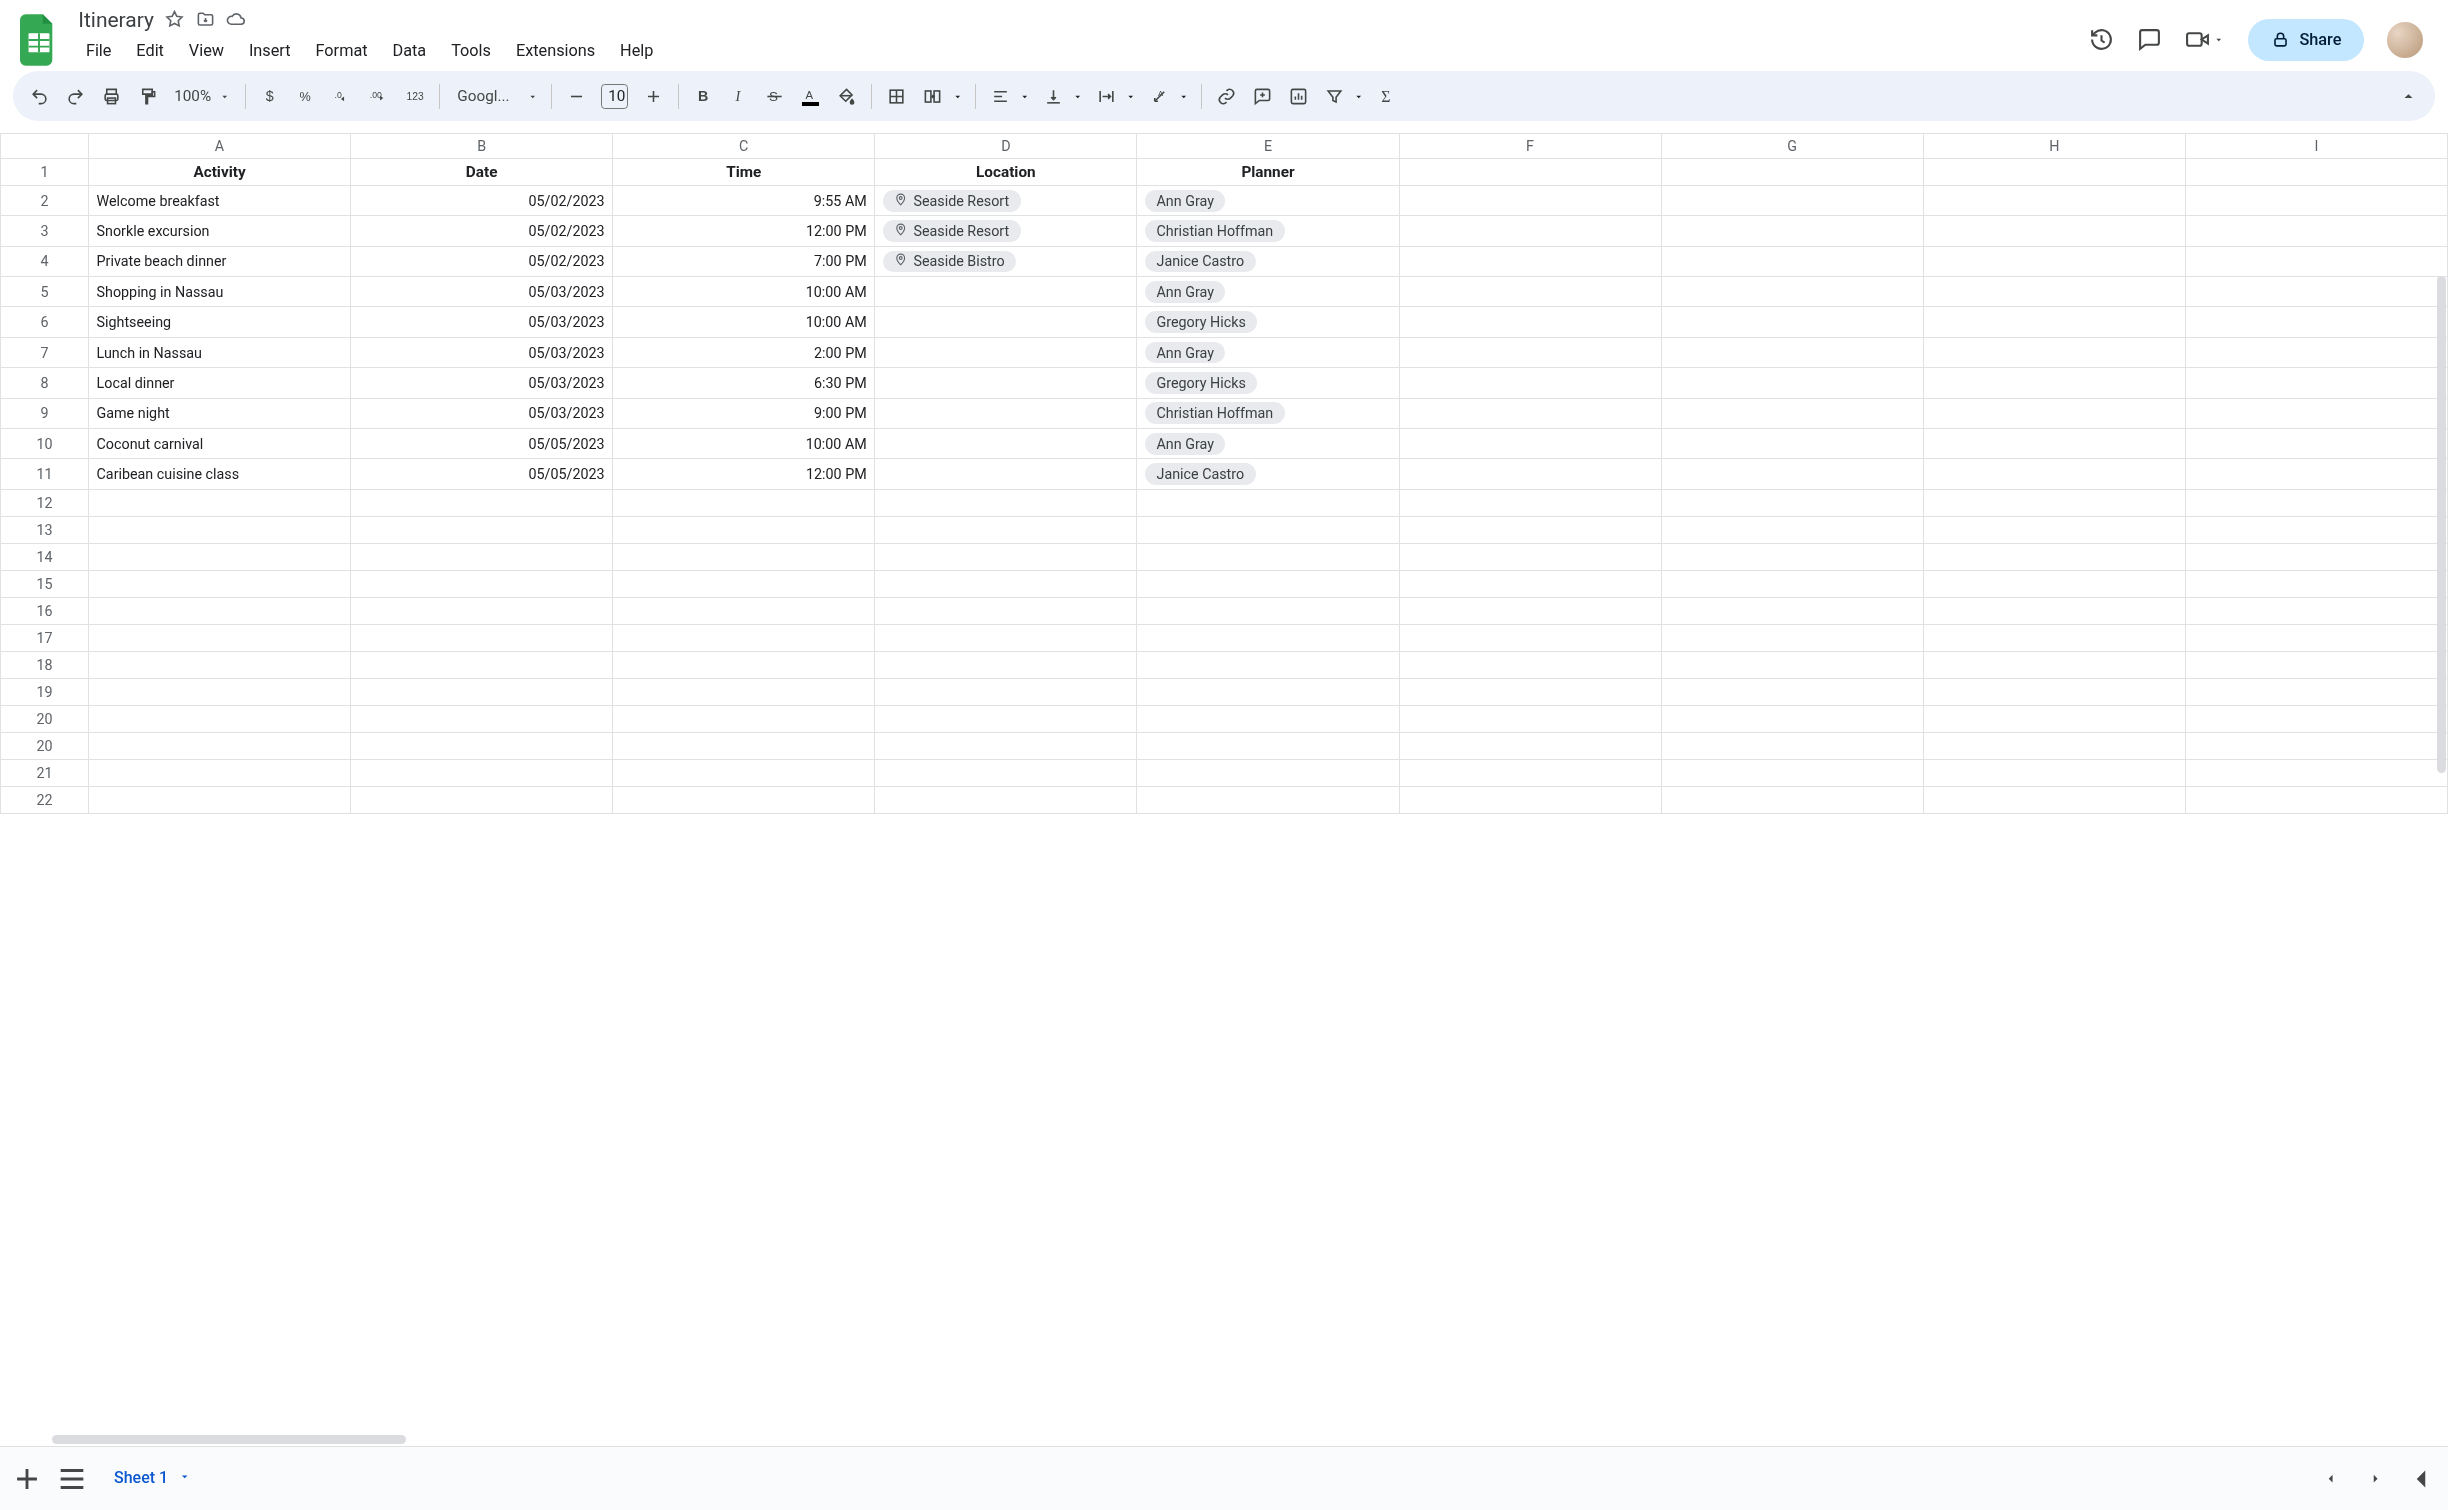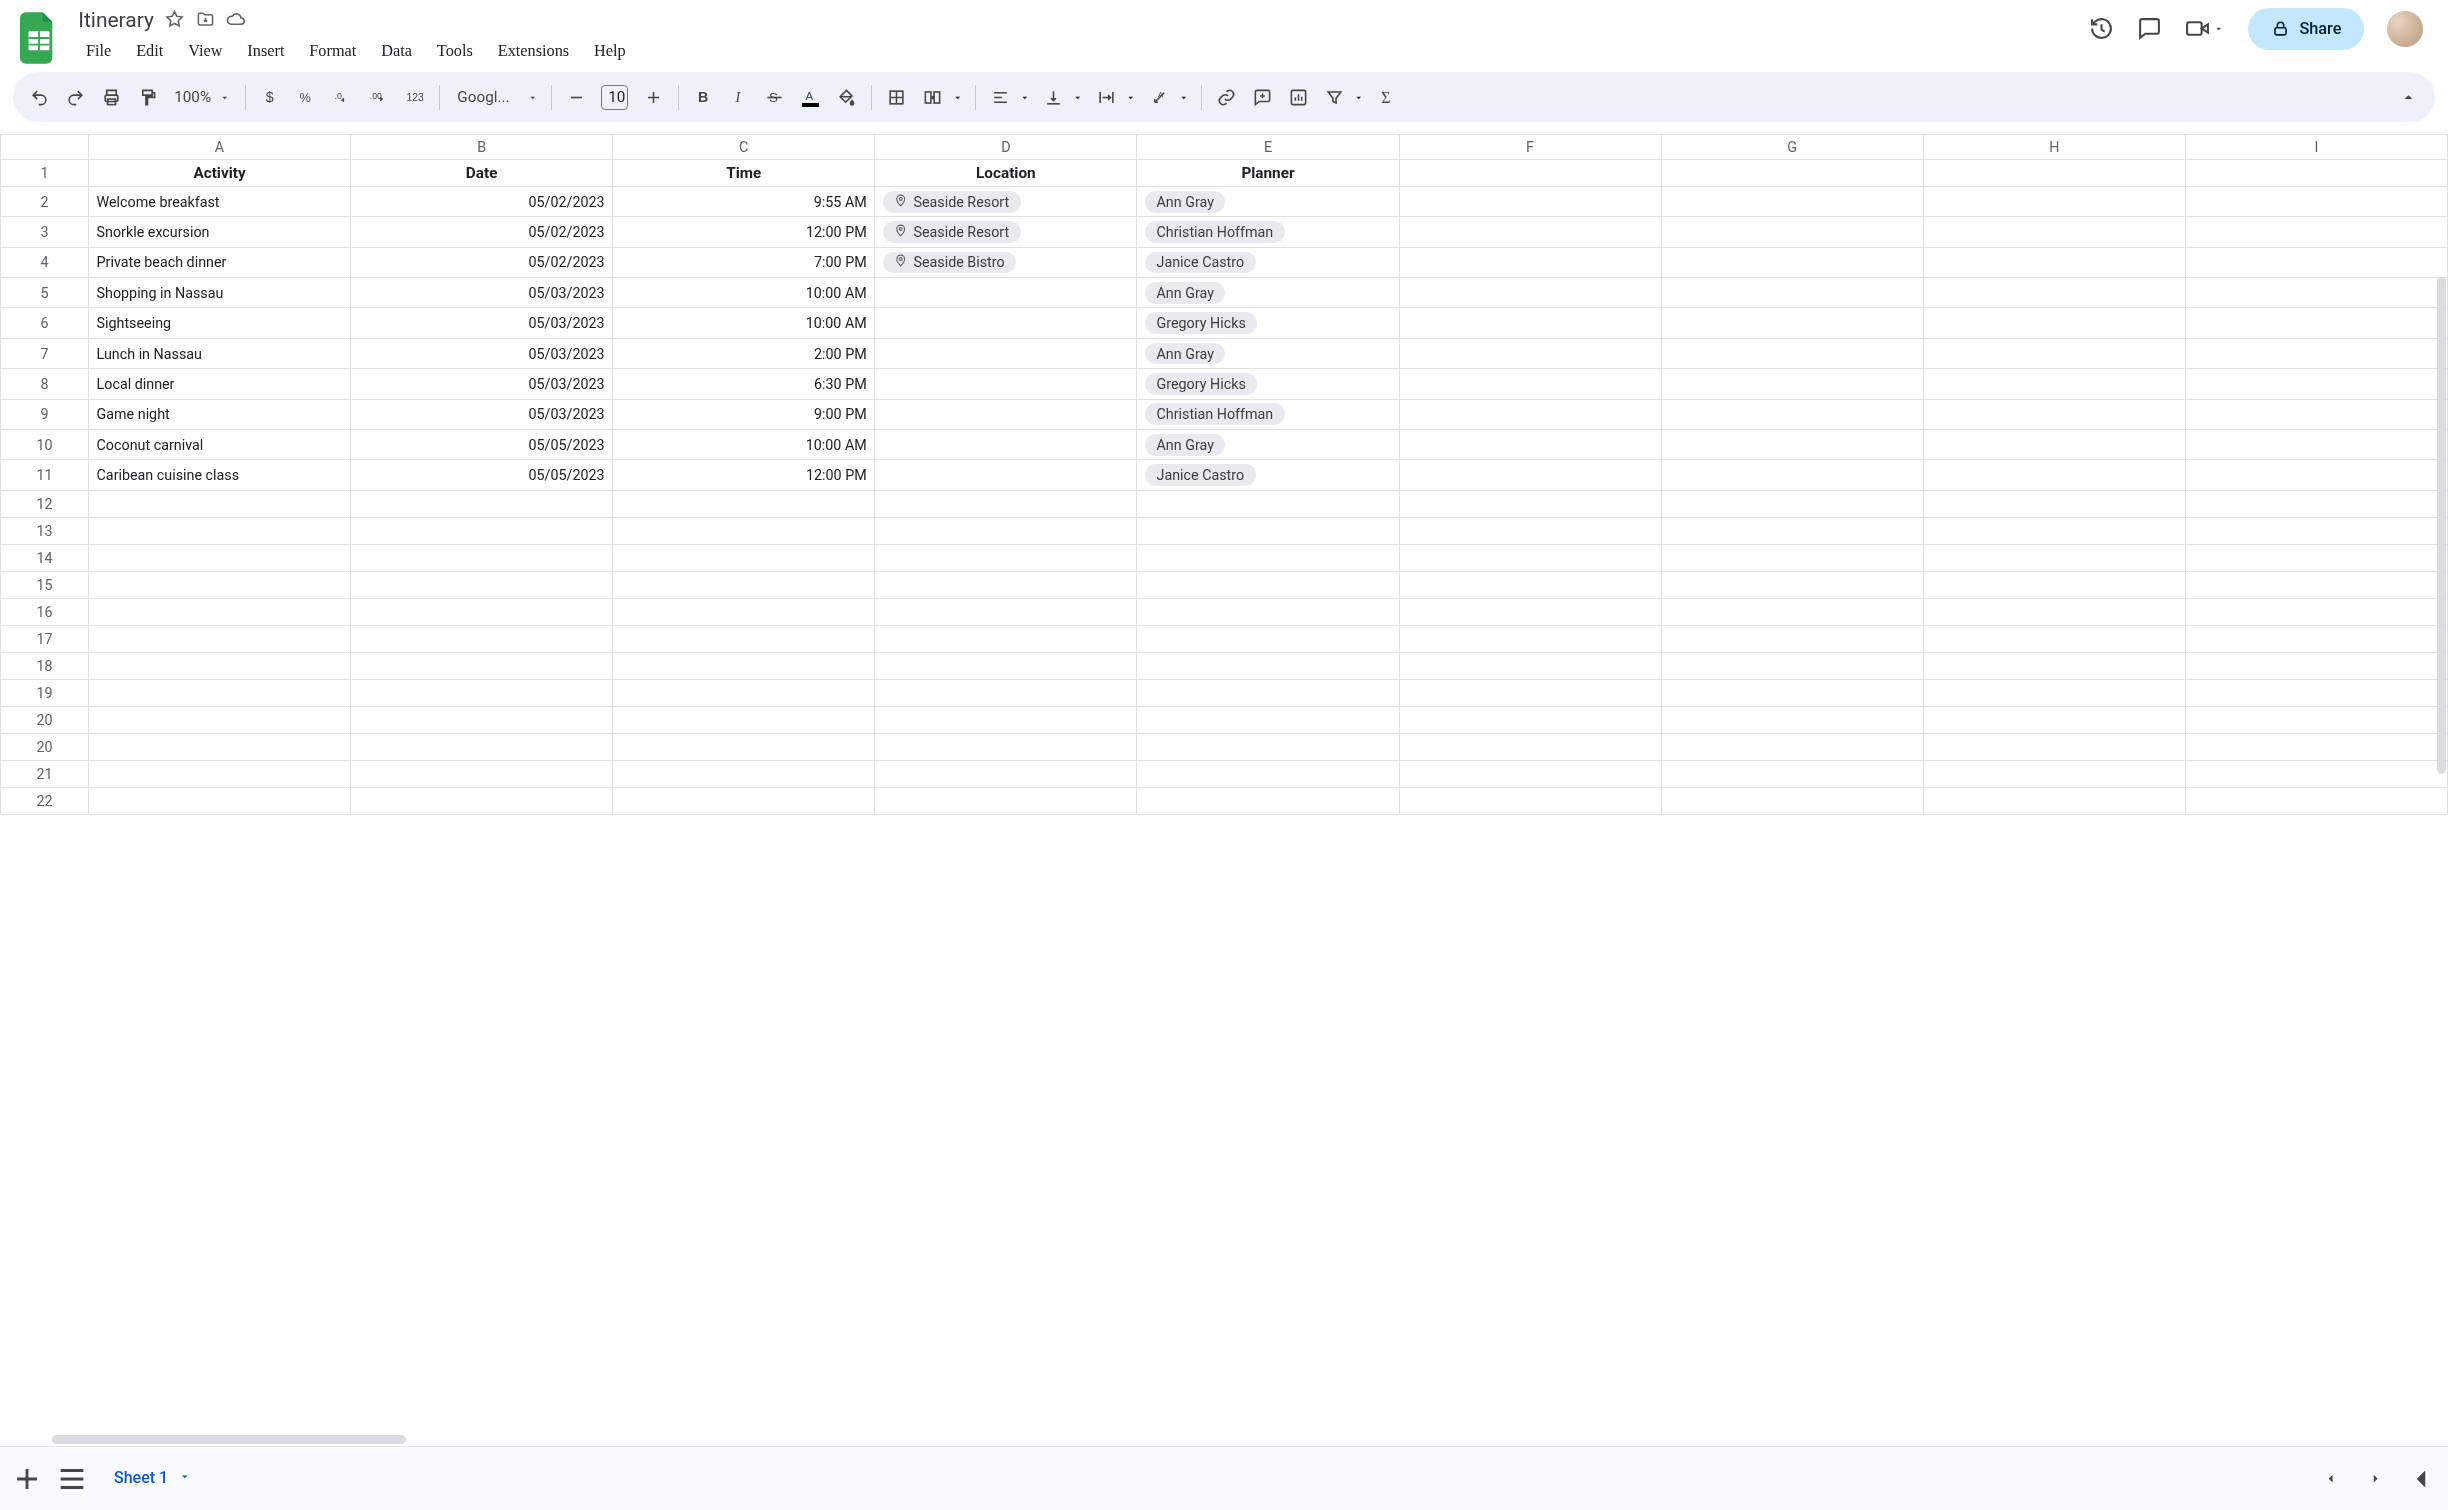--- a/index.html
+++ b/index.html
@@ -7,35 +7,35 @@
     margin: 0;
     font-family: "Google Sans", Roboto, Arial, sans-serif;
     background: #fff;
     color: #202124;
     overflow: hidden;
   }
   .app { display: flex; flex-direction: column; height: 100vh; }
 
   
   .title-bar {
-    display: flex; align-items: flex-start;
+    display: flex; align-items: center;
     padding: 7.6px 17px 0 17px;
     gap: 9.6px;
   }
   .logo {
     width: 44px; height: 61px;
     display: flex; align-items: center; justify-content: center;
   }
   .logo svg { width: 38px; height: 52px; }
   .doc-area { flex: 0 0 auto; display: flex; flex-direction: column; }
   .doc-title-row { display: flex; align-items: center; gap: 11.5px; padding-left: 7.6px; }
   .doc-title { font-size: 21px; color: #3c4043; }
   .title-icon { color: #5f6368; display:flex; align-items:center; }
   .title-icon svg { width: 19px; height: 19px; }
-  .menu-row { display: flex; gap: 1.9px; padding: 3.8px 0 5.7px 3.8px; font-family: Liberation Serif, serif; }
+  .menu-row { display: flex; gap: 1.9px; padding: 3.8px 0 5.7px 3.8px; }
   .menu-item { font-size: 16.3px; padding: 5.7px 11.5px; border-radius: 3.8px; color: #202124; cursor: pointer; }
   .title-spacer { flex: 1; }
   .title-actions { display: flex; align-items: center; gap: 23px; padding-right: 7.6px; }
   .title-action-btn { color: #444746; display:flex; align-items:center; cursor:pointer; }
   .title-action-btn svg { width: 25px; height: 25px; }
   .meet-btn { display:flex; align-items:center; gap:3.8px; }
   .share-btn {
     display:flex; align-items:center; gap:9.6px;
     background:#c2e7ff; color:#001d35;
     padding: 11.5px 23px; border-radius: 38px; font-size: 16.3px; font-weight:500;

